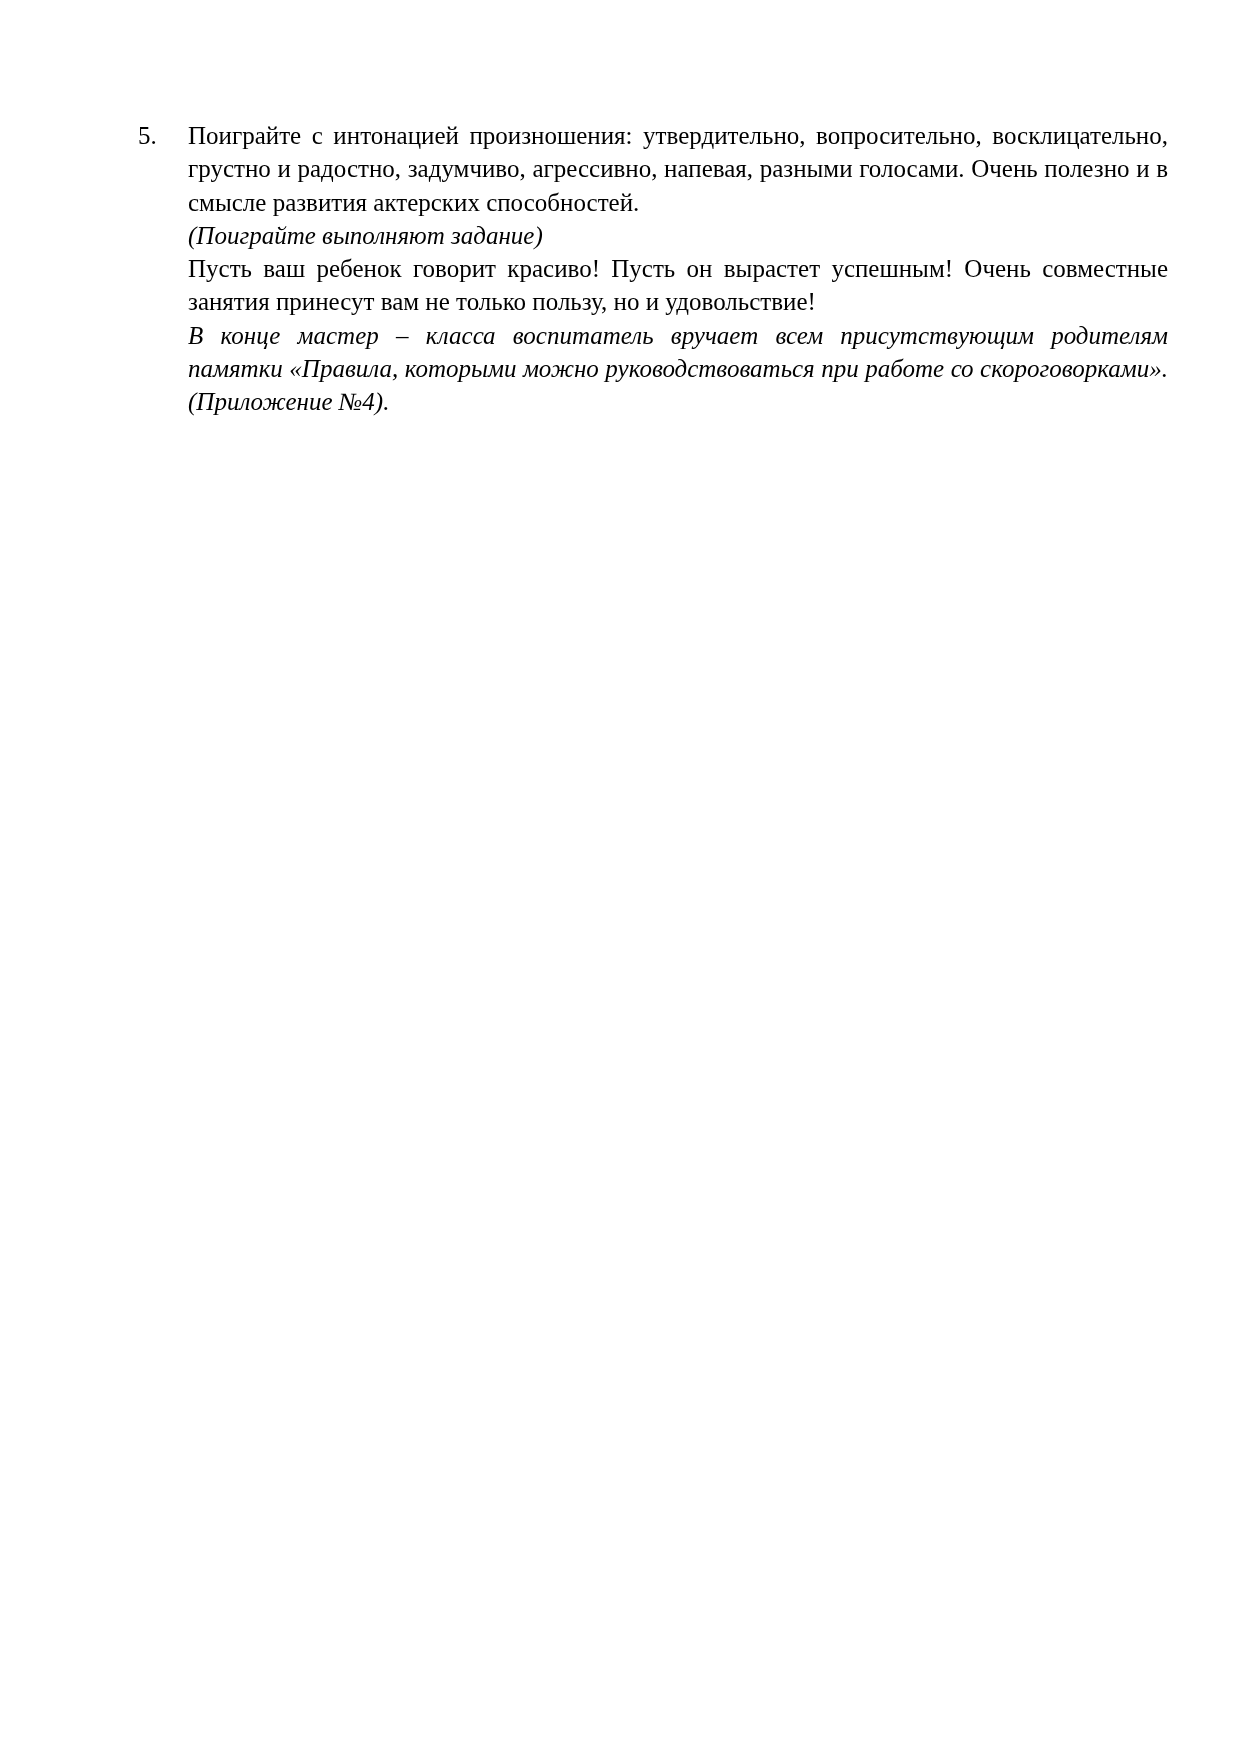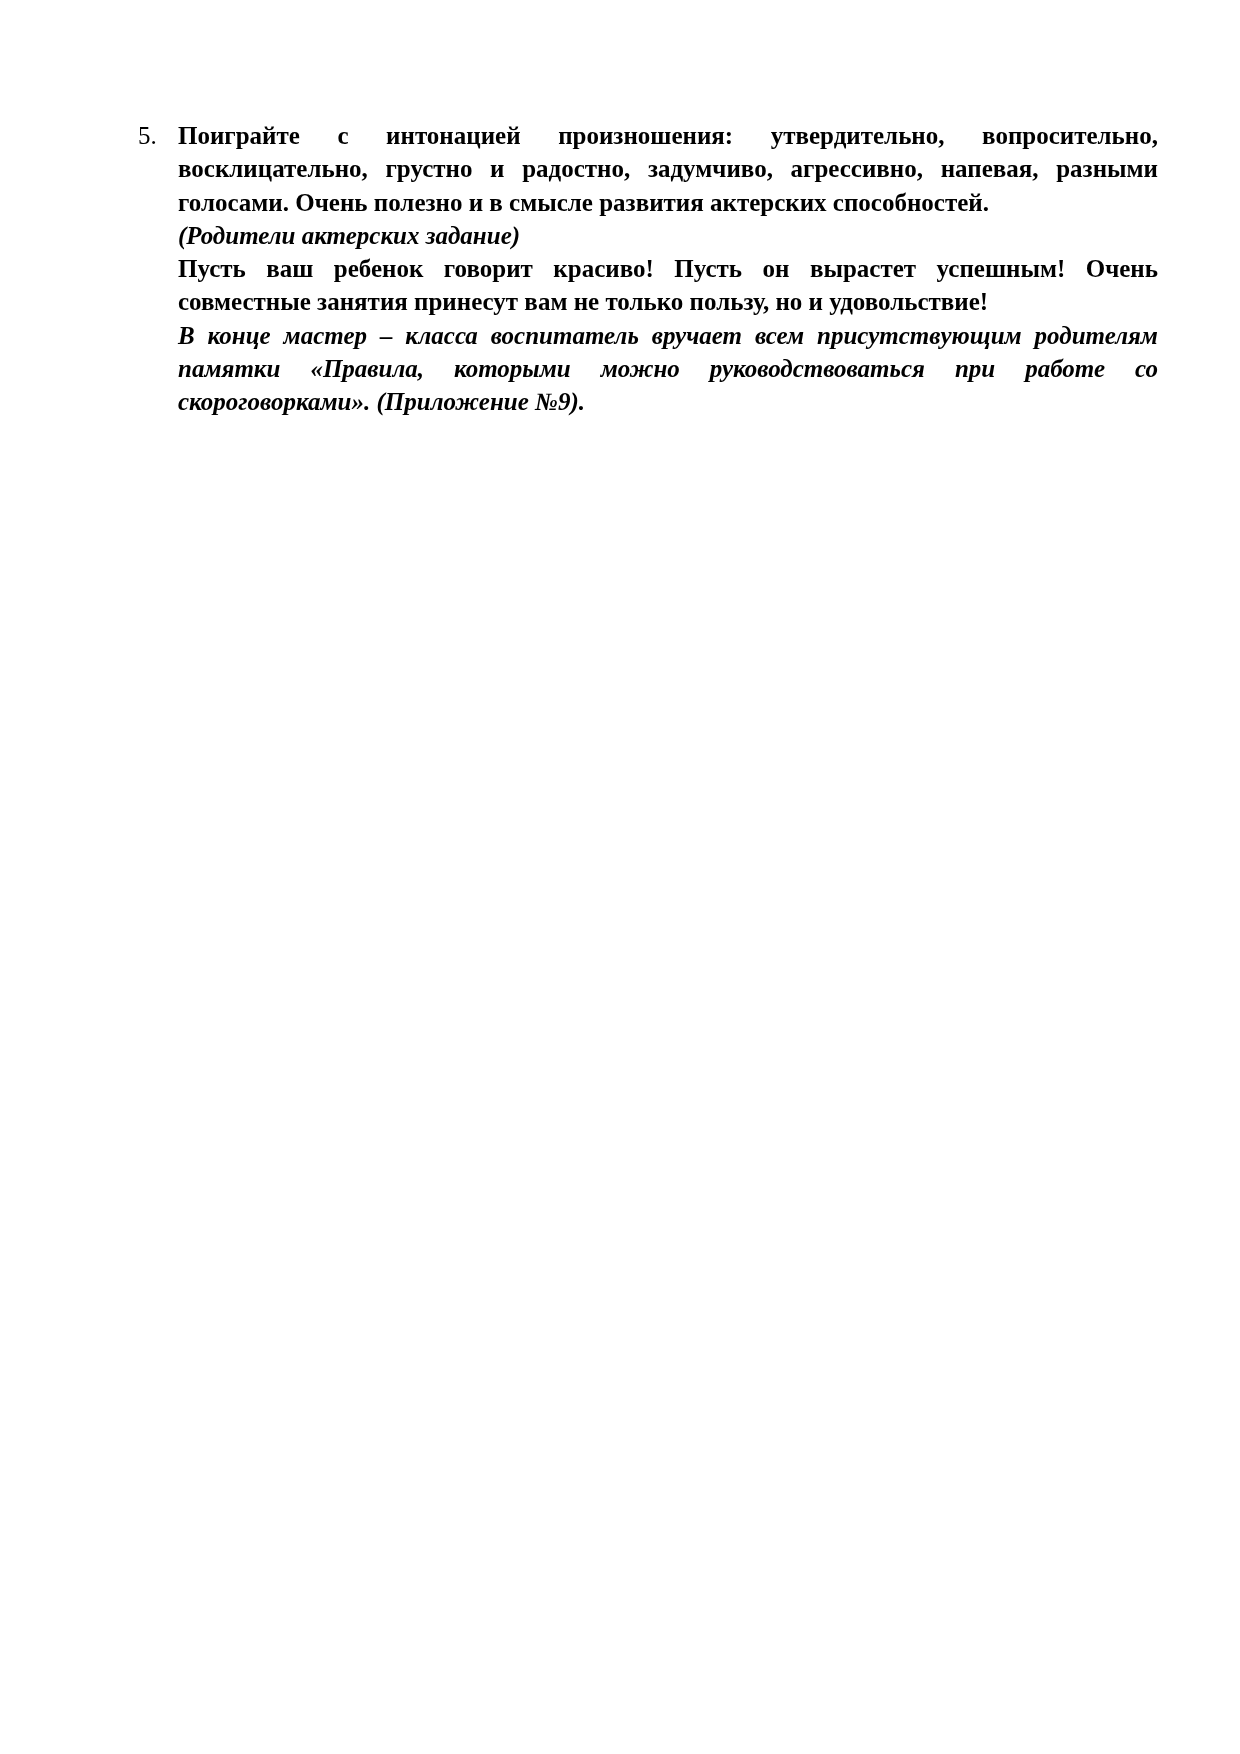--- a/index.html
+++ b/index.html
@@ -10,31 +10,31 @@
       font-family: "Liberation Serif", "DejaVu Serif", serif;
       font-size: 25px; line-height: 33.3px;
     }
     .item {
       position: absolute; left: 138px; top: 119px; width: 1020px;
     }
     .num {
       position: absolute; left: 0; top: 0; width: 40px;
     }
     .body {
-      position: absolute; left: 40px; top: 0; width: 980px; font-weight: bold;
+      position: absolute; left: 50px; top: 0; width: 980px;
     }
     .para { margin: 0; text-align: justify; text-align-last: left; }
     .it { font-style: italic; }
   </style>
 </head>
 <body>
 
 <div class="page">
   <div class="item">
     <div class="num">5.</div>
     <div class="body">
       <p class="para">Поиграйте с интонацией произношения: утвердительно, вопросительно, восклицательно, грустно и радостно, задумчиво, агрессивно, напевая, разными голосами. Очень полезно и в смысле развития актерских способностей.</p>
-      <p class="para it">(Родители актерских задание)</p>
+      <p class="para it">(Поиграйте выполняют задание)</p>
       <p class="para">Пусть ваш ребенок говорит красиво! Пусть он вырастет успешным! Очень совместные занятия принесут вам не только пользу, но и удовольствие!</p>
-      <p class="para it">В конце мастер – класса воспитатель вручает всем присутствующим родителям памятки «Правила, которыми можно руководствоваться при работе со скороговорками». (Приложение №9).</p>
+      <p class="para it">В конце мастер – класса воспитатель вручает всем присутствующим родителям памятки «Правила, которыми можно руководствоваться при работе со скороговорками». (Приложение №4).</p>
     </div>
   </div>
 </div>
 
 </body></html>

